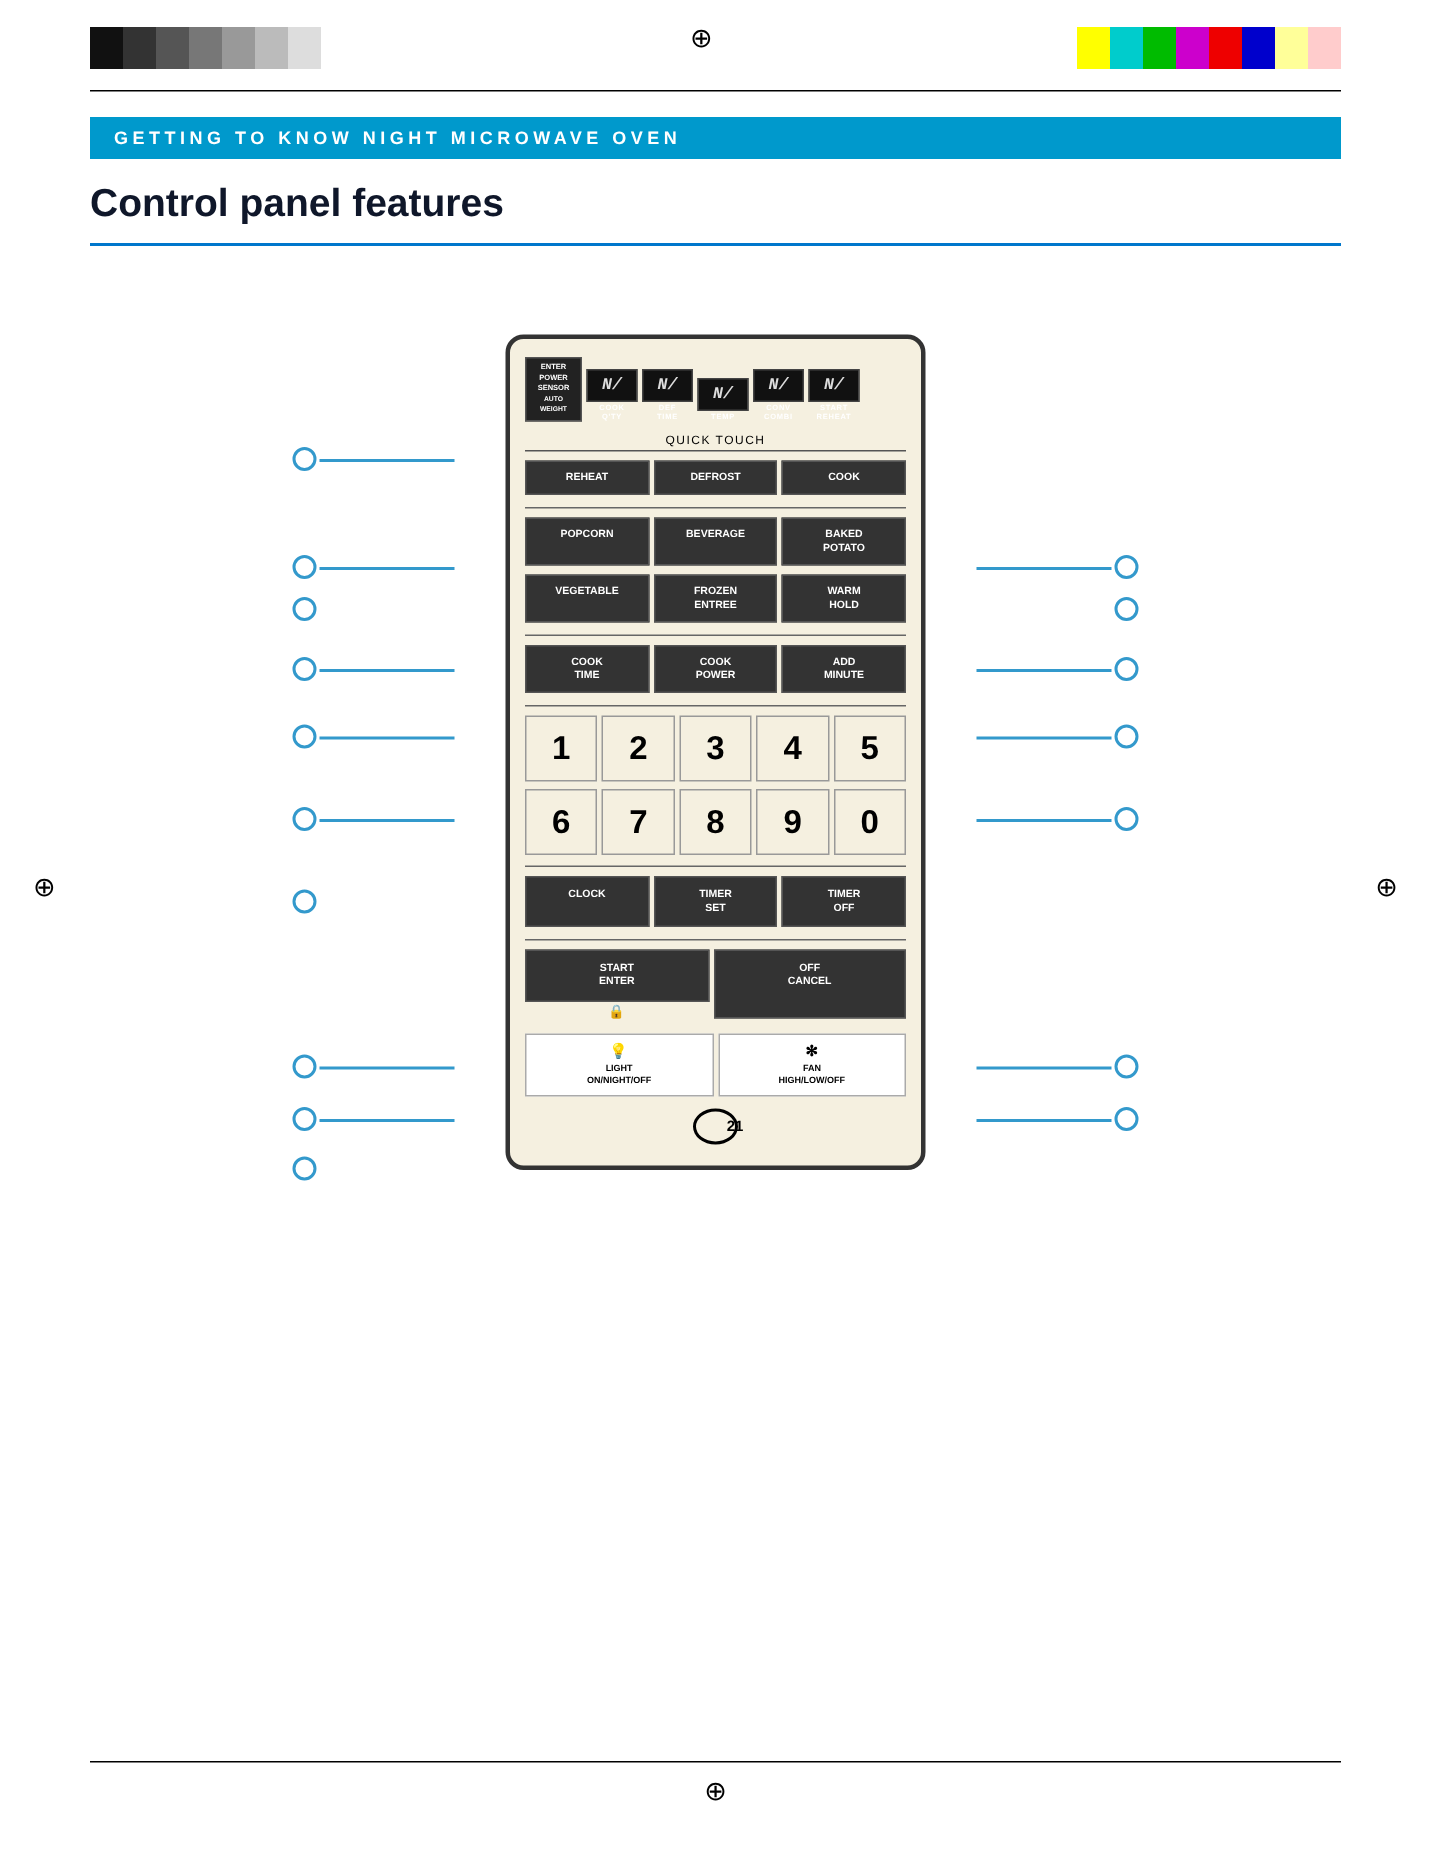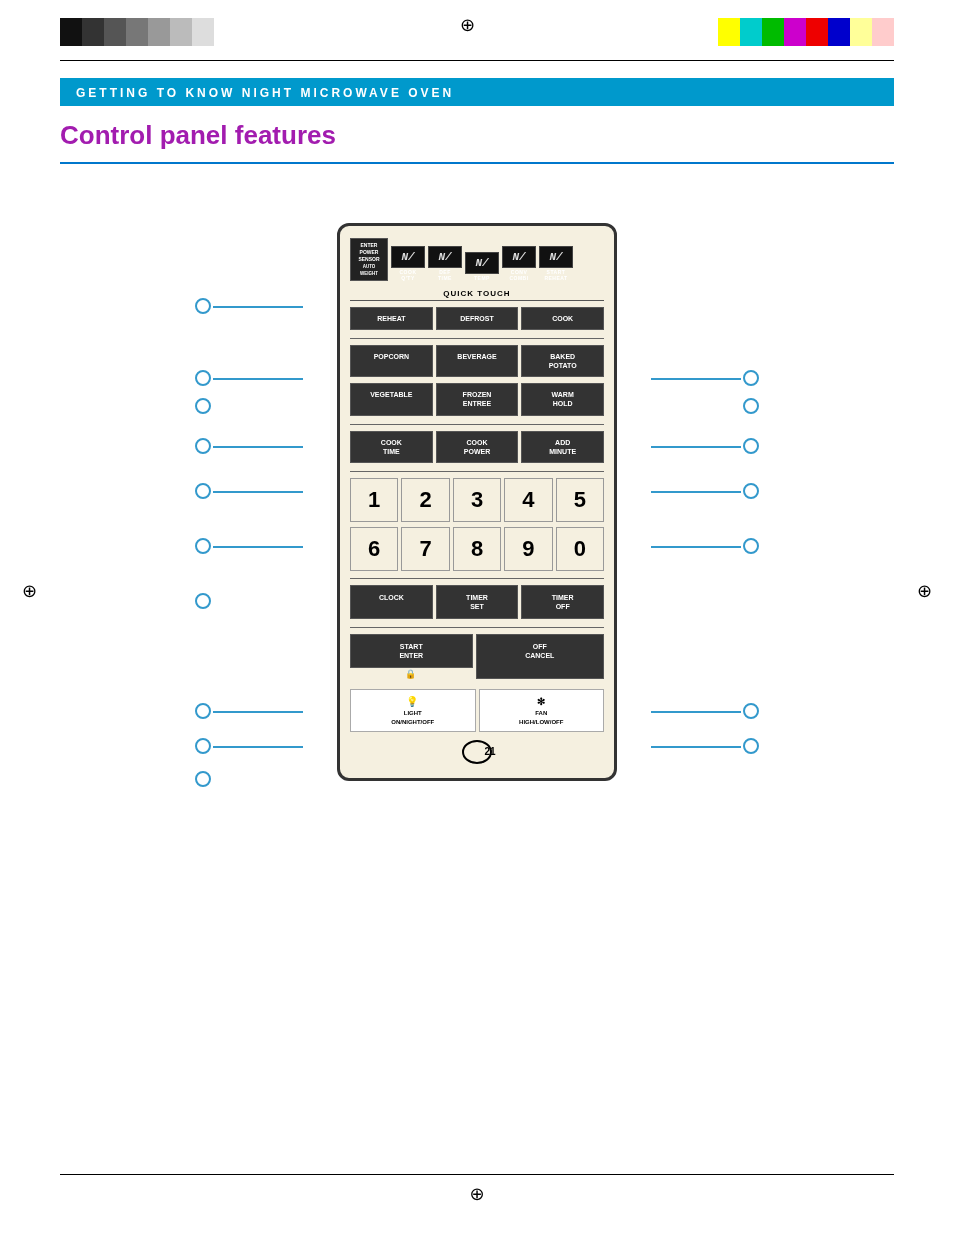--- a/index.html
+++ b/index.html
@@ -55,21 +55,21 @@
       font-size: 12px;
       font-weight: bold;
       letter-spacing: 3px;
     }
 
     
     .section-title {
       position: absolute;
       top: 120px;
       left: 60px;
-      color: #a21caf;
+      color: #0f172a;
       font-size: 26px;
       font-weight: bold;
     }
 
     
     .blue-line {
       position: absolute;
       top: 162px;
       left: 60px;
       right: 60px;
@@ -156,21 +156,21 @@
       align-items: center;
       justify-content: center;
       border: 1px solid #444;
       font-style: italic;
     }
 
     
     .quick-touch-row {
       text-align: center;
       font-size: 8px;
-      font-weight: bold;
+      font-weight: normal;
       letter-spacing: 1px;
       border-bottom: 1px solid #555;
       padding-bottom: 2px;
       margin-bottom: 2px;
     }
 
     
     .btn-row {
       display: flex;
       gap: 3px;

